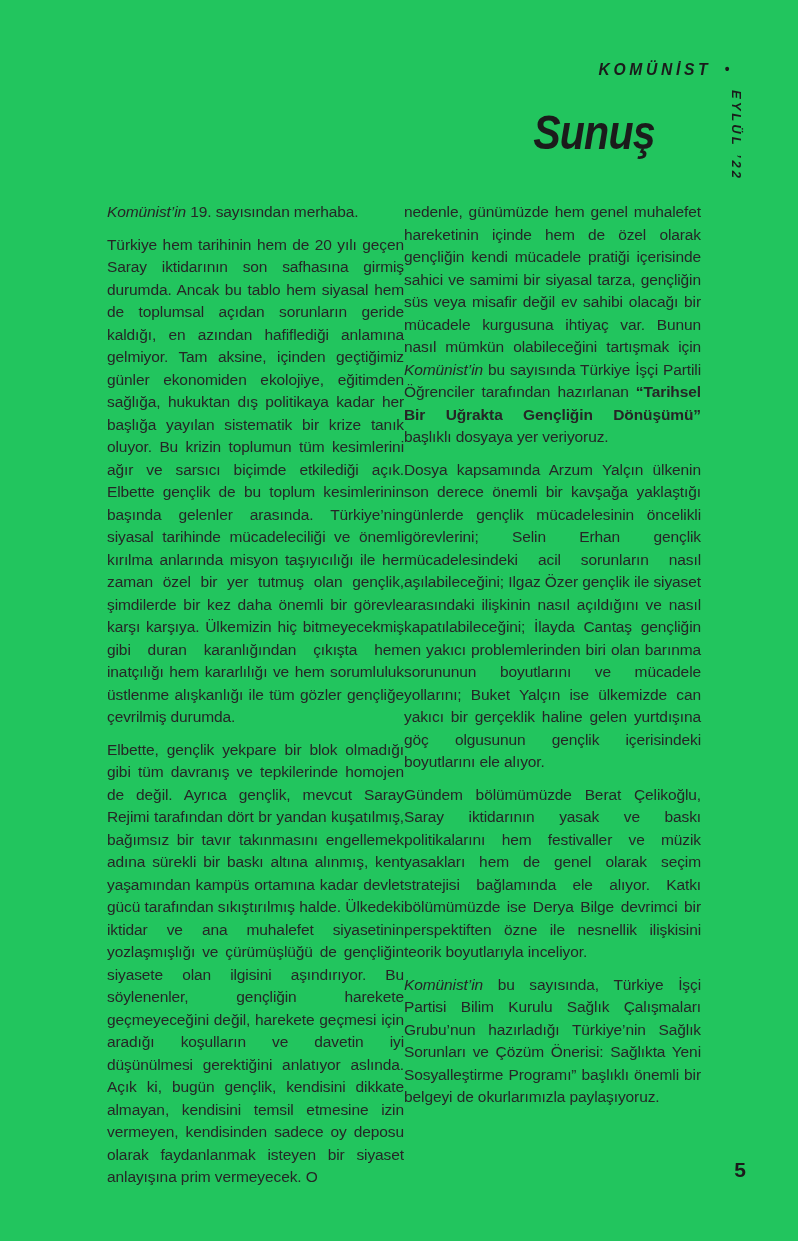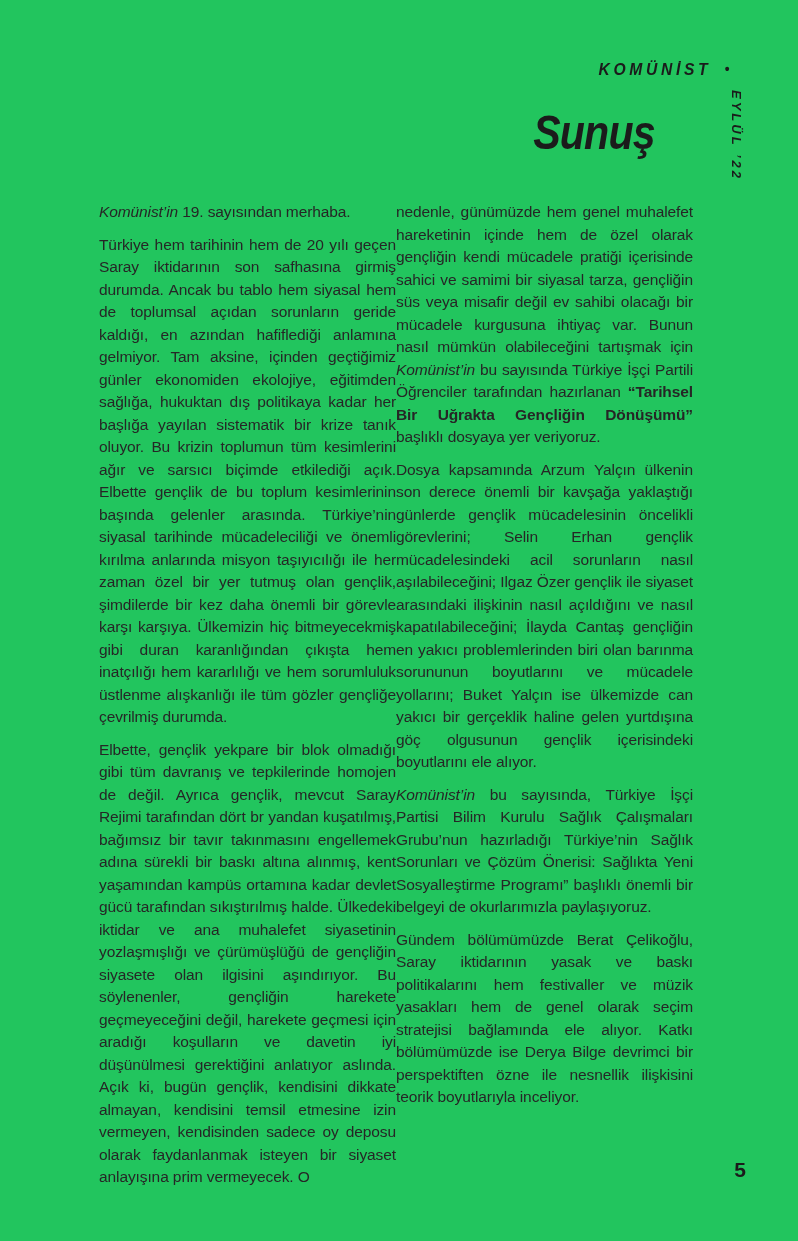--- a/index.html
+++ b/index.html
@@ -49,21 +49,21 @@
     font-size: 49px; font-weight: 700; font-style: italic;
     letter-spacing: -1px;
     color: #1b1b1b;
     transform: scaleX(0.84);
     transform-origin: right center;
     line-height: 1;
   }
   
   .columns {
     position: absolute;
-    left: 99px; top: 201px;
+    left: 107px; top: 201px;
     width: 594px;
     display: flex; 
     color: #262626;
   }
   .col { flex: 1 1 0; min-width: 0; }
   .para {
     margin: 0 0 10px 0;
     font-size: 15.5px;
     line-height: 22.5px;
     text-align: justify;
@@ -97,20 +97,20 @@
 
   <div class="columns">
     <div class="col">
       <p class="para"><span class="seg-italic">Komünist’in</span><span class="seg-normal"> 19. sayısından merhaba.</span></p>
       <p class="para"><span class="seg-normal">Türkiye hem tarihinin hem de 20 yılı geçen Saray iktidarının son safhasına girmiş durumda. Ancak bu tablo hem siyasal hem de toplumsal açıdan sorunların geride kaldığı, en azından hafiflediği anlamına gelmiyor. Tam aksine, içinden geçtiğimiz günler ekonomiden ekolojiye, eğitimden sağlığa, hukuktan dış politikaya kadar her başlığa yayılan sistematik bir krize tanık oluyor. Bu krizin toplumun tüm kesimlerini ağır ve sarsıcı biçimde etkilediği açık. Elbette gençlik de bu toplum kesimlerinin başında gelenler arasında. Türkiye’nin siyasal tarihinde mücadeleciliği ve önemli kırılma anlarında misyon taşıyıcılığı ile her zaman özel bir yer tutmuş olan gençlik, şimdilerde bir kez daha önemli bir görevle karşı karşıya. Ülkemizin hiç bitmeyecekmiş gibi duran karanlığından çıkışta hem inatçılığı hem kararlılığı ve hem sorumluluk üstlenme alışkanlığı ile tüm gözler gençliğe çevrilmiş durumda.</span></p>
       <p class="para"><span class="seg-normal">Elbette, gençlik yekpare bir blok olmadığı gibi tüm davranış ve tepkilerinde homojen de değil. Ayrıca gençlik, mevcut Saray Rejimi tarafından dört br yandan kuşatılmış, bağımsız bir tavır takınmasını engellemek adına sürekli bir baskı altına alınmış, kent yaşamından kampüs ortamına kadar devlet gücü tarafından sıkıştırılmış halde. Ülkedeki iktidar ve ana muhalefet siyasetinin yozlaşmışlığı ve çürümüşlüğü de gençliğin siyasete olan ilgisini aşındırıyor. Bu söylenenler, gençliğin harekete geçmeyeceğini değil, harekete geçmesi için aradığı koşulların ve davetin iyi düşünülmesi gerektiğini anlatıyor aslında. Açık ki, bugün gençlik, kendisini dikkate almayan, kendisini temsil etmesine izin vermeyen, kendisinden sadece oy deposu olarak faydanlanmak isteyen bir siyaset anlayışına prim vermeyecek. O</span></p>
     </div>
     <div class="col">
       <p class="para"><span class="seg-normal">nedenle, günümüzde hem genel muhalefet hareketinin içinde hem de özel olarak gençliğin kendi mücadele pratiği içerisinde sahici ve samimi bir siyasal tarza, gençliğin süs veya misafir değil ev sahibi olacağı bir mücadele kurgusuna ihtiyaç var. Bunun nasıl mümkün olabileceğini tartışmak için </span><span class="seg-italic">Komünist’in</span><span class="seg-normal"> bu sayısında Türkiye İşçi Partili Öğrenciler tarafından hazırlanan </span><span class="seg-bold">“Tarihsel Bir Uğrakta Gençliğin Dönüşümü”</span><span class="seg-normal"> başlıklı dosyaya yer veriyoruz.</span></p>
       <p class="para"><span class="seg-normal">Dosya kapsamında Arzum Yalçın ülkenin son derece önemli bir kavşağa yaklaştığı günlerde gençlik mücadelesinin öncelikli görevlerini; Selin Erhan gençlik mücadelesindeki acil sorunların nasıl aşılabileceğini; Ilgaz Özer gençlik ile siyaset arasındaki ilişkinin nasıl açıldığını ve nasıl kapatılabileceğini; İlayda Cantaş gençliğin en yakıcı problemlerinden biri olan barınma sorununun boyutlarını ve mücadele yollarını; Buket Yalçın ise ülkemizde can yakıcı bir gerçeklik haline gelen yurtdışına göç olgusunun gençlik içerisindeki boyutlarını ele alıyor.</span></p>
+      <p class="para"><span class="seg-normal">Gündem bölümümüzde Berat Çelikoğlu, Saray iktidarının yasak ve baskı politikalarını hem festivaller ve müzik yasakları hem de genel olarak seçim stratejisi bağlamında ele alıyor. Katkı bölümümüzde ise Derya Bilge devrimci bir perspektiften özne ile nesnellik ilişkisini teorik boyutlarıyla inceliyor.</span></p>
       <p class="para"><span class="seg-italic">Komünist’in</span><span class="seg-normal"> bu sayısında, Türkiye İşçi Partisi Bilim Kurulu Sağlık Çalışmaları Grubu’nun hazırladığı Türkiye’nin Sağlık Sorunları ve Çözüm Önerisi: Sağlıkta Yeni Sosyalleştirme Programı” başlıklı önemli bir belgeyi de okurlarımızla paylaşıyoruz.</span></p>
-      <p class="para"><span class="seg-normal">Gündem bölümümüzde Berat Çelikoğlu, Saray iktidarının yasak ve baskı politikalarını hem festivaller ve müzik yasakları hem de genel olarak seçim stratejisi bağlamında ele alıyor. Katkı bölümümüzde ise Derya Bilge devrimci bir perspektiften özne ile nesnellik ilişkisini teorik boyutlarıyla inceliyor.</span></p>
     </div>
   </div>
 
   <div class="page-number">5</div>
 
 </div>
 
 </body></html>

